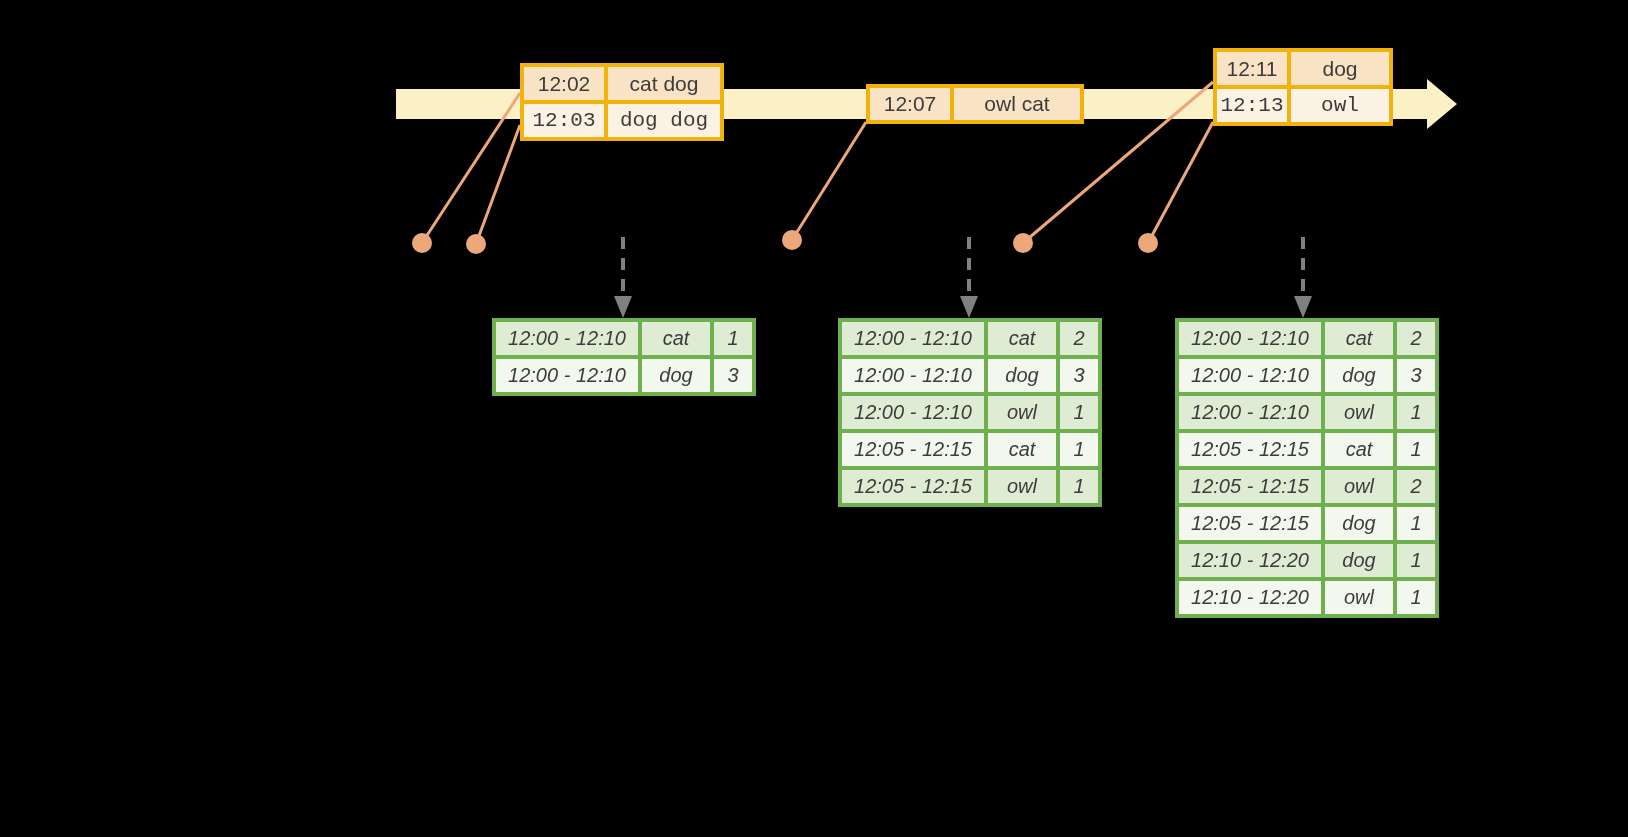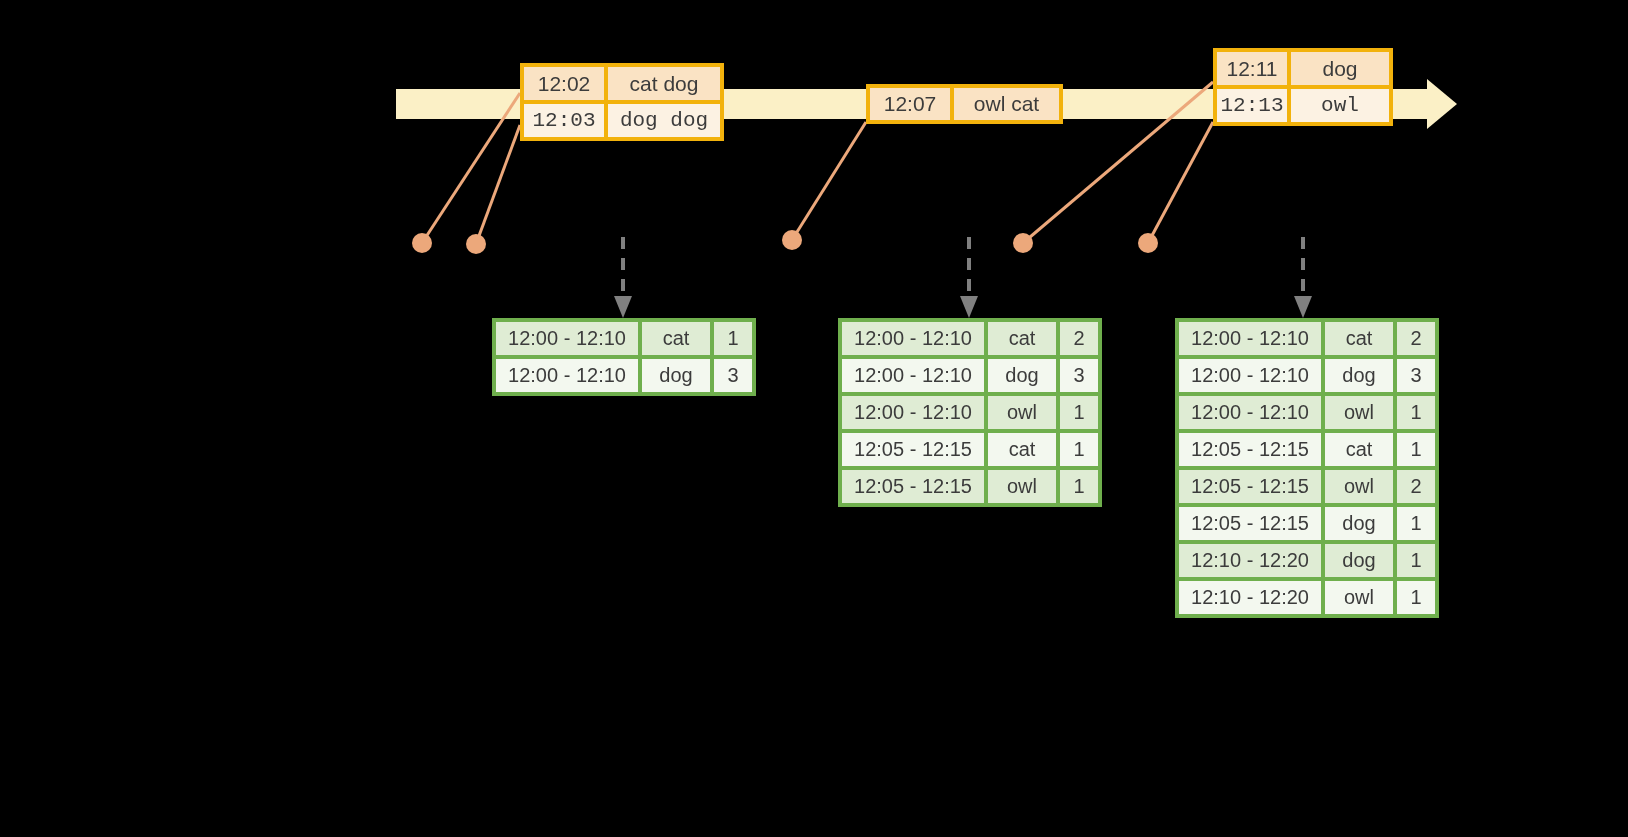--- a/index.html
+++ b/index.html
@@ -30,26 +30,26 @@
   table.res { background: var(--green-border, #6faf4d); }
   table.evt td, table.res td {
     text-align: center;
     vertical-align: middle;
     padding: 0;
     overflow: hidden;
     white-space: nowrap;
   }
   table.evt td { height: 33px; font-size: 21px; }
   table.evt.single td { height: 32px; }
-  table.res td { height: 33px; font-size: 20px; }
+  table.res td { height: 33px; font-size: 20px; font-style: italic; }
   .evt .c-time  { width: 80px; }
   .evt .c-words { width: 112px; }
   .evt.narrow .c-time  { width: 70px; }
   .evt.narrow .c-words { width: 98px; }
-  .evt.single .c-words { width: 105px; }
+  .evt.single .c-words { width: 126px; }
   .res .c-window { width: 142px; }
   .res .c-word   { width: 68px; }
   .res .c-count  { width: 38px; }
   tr.row-dark.o td  { background: var(--orange-row-dark, #fae3c4); }
   tr.row-light.o td { background: var(--orange-row-light, #fcf2e3); font-family: Liberation Mono, monospace; }
   tr.row-dark.g td  { background: var(--green-row-dark, #dfecd4); }
   tr.row-light.g td { background: var(--green-row-light, #f3f8ef); }
 </style>
 </head>
 <body>

